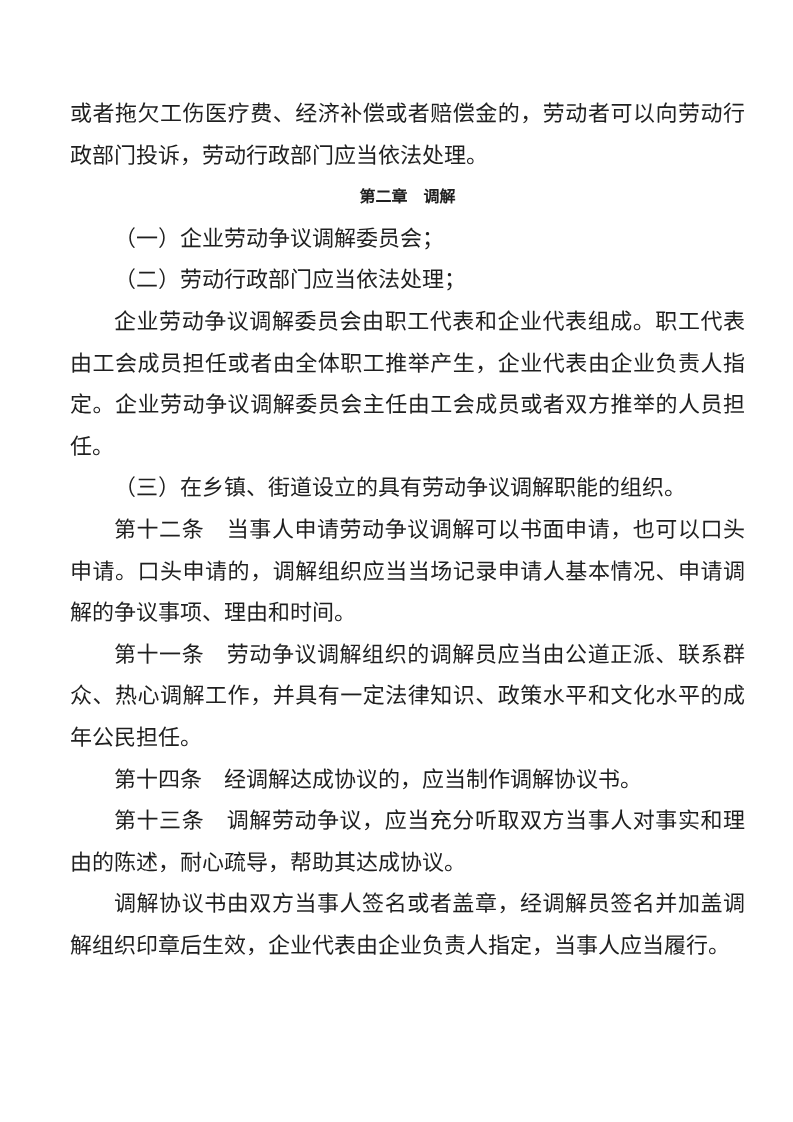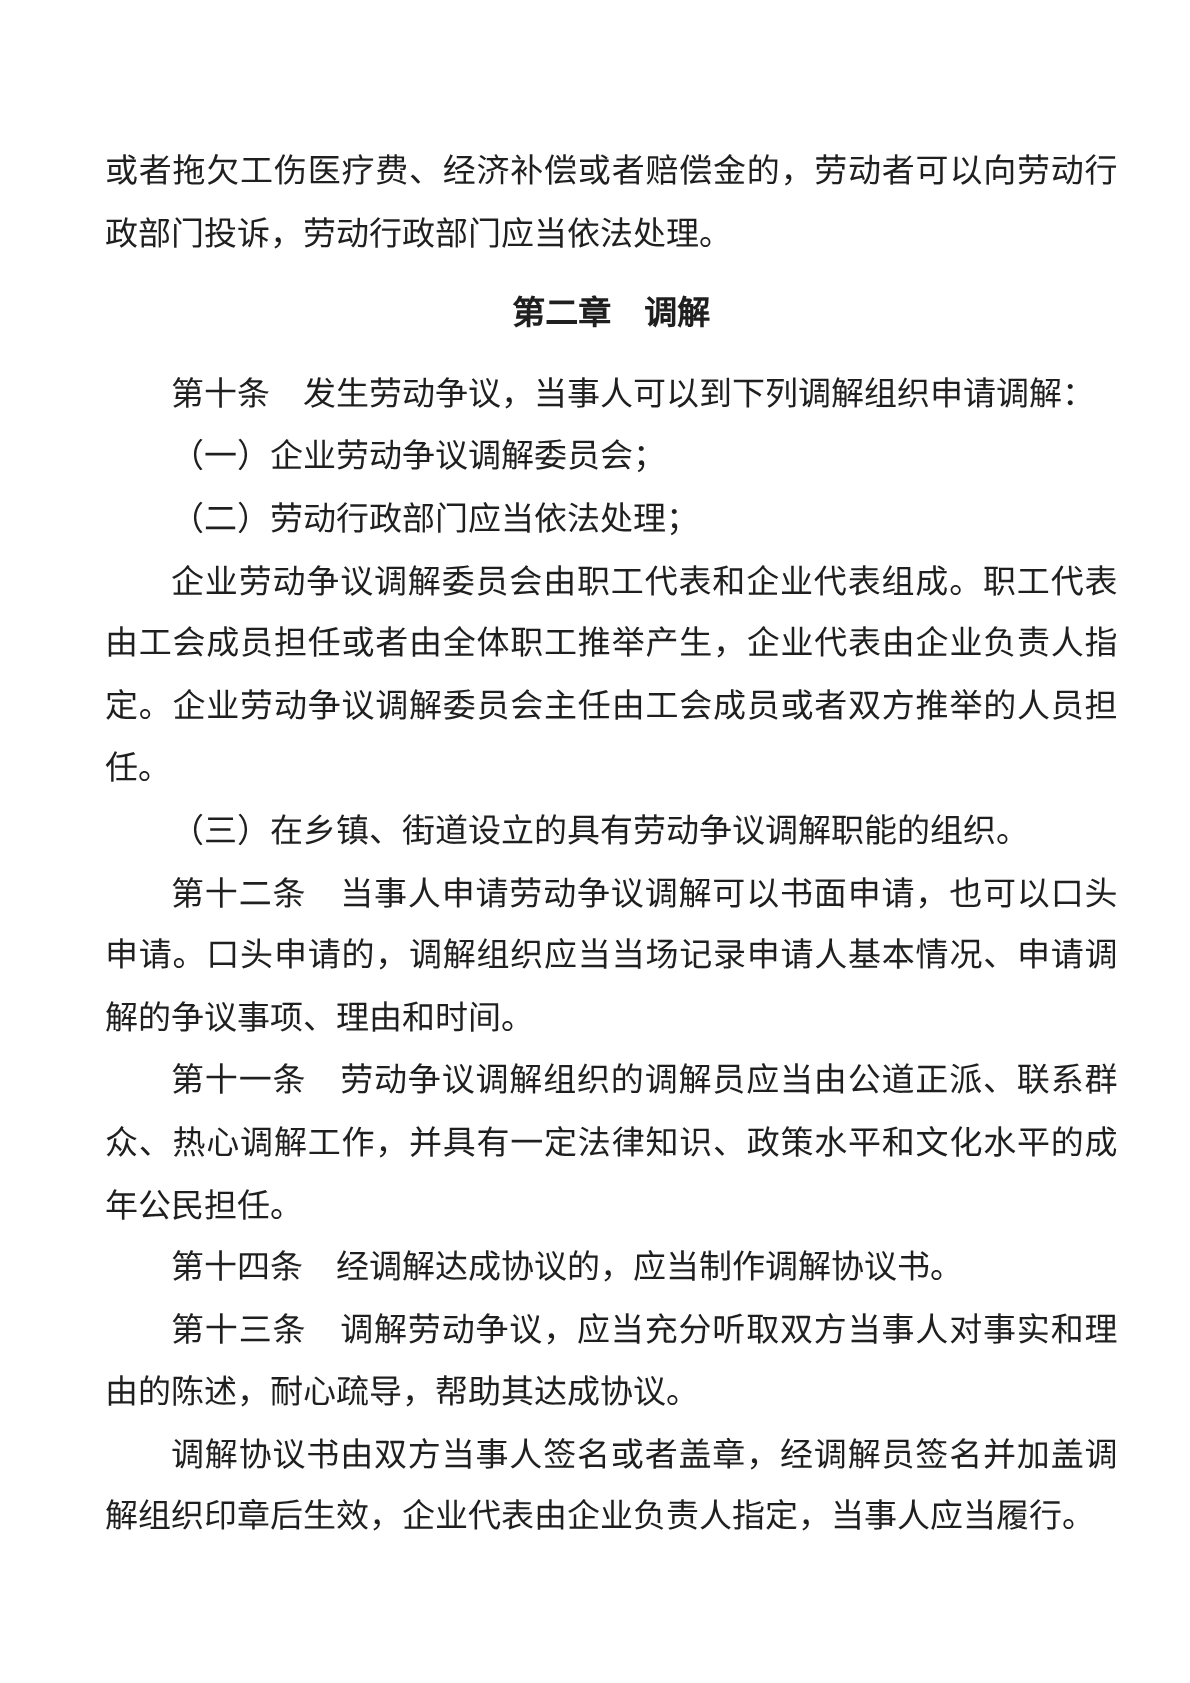--- a/index.html
+++ b/index.html
@@ -25,38 +25,37 @@
     text-align: justify;
     text-justify: inter-ideograph;
     text-indent: 2em;
     word-break: break-all;
     overflow-wrap: break-word;
   }
   .para.continuation {
     text-indent: 0;
   }
   .chapter-heading {
-    margin: 12px;
-    font-size: 22px;
+    margin: 0;
+    font-size: 16px;
     line-height: 41.6px;
     font-weight: 700;
     text-align: center;
     text-indent: 0;
     font-family: "Liberation Serif", "DejaVu Serif", serif;
   }
 </style>
 </head>
 <body>
 
 <div class="page">
   <p class="para continuation">或者拖欠工伤医疗费、经济补偿或者赔偿金的，劳动者可以向劳动行政部门投诉，劳动行政部门应当依法处理。</p>
 
   <h2 class="chapter-heading">第二章　调解</h2>
 
-  <p class="para">第十条　发生劳动争议，当事人可以到下列调解组织申请调解：</p>
 
   <p class="para">（一）企业劳动争议调解委员会；</p>
 
   <p class="para">（二）劳动行政部门应当依法处理；</p>
 
   <p class="para">企业劳动争议调解委员会由职工代表和企业代表组成。职工代表由工会成员担任或者由全体职工推举产生，企业代表由企业负责人指定。企业劳动争议调解委员会主任由工会成员或者双方推举的人员担任。</p>
 
   <p class="para">（三）在乡镇、街道设立的具有劳动争议调解职能的组织。</p>
 
   <p class="para">第十二条　当事人申请劳动争议调解可以书面申请，也可以口头申请。口头申请的，调解组织应当当场记录申请人基本情况、申请调解的争议事项、理由和时间。</p>

